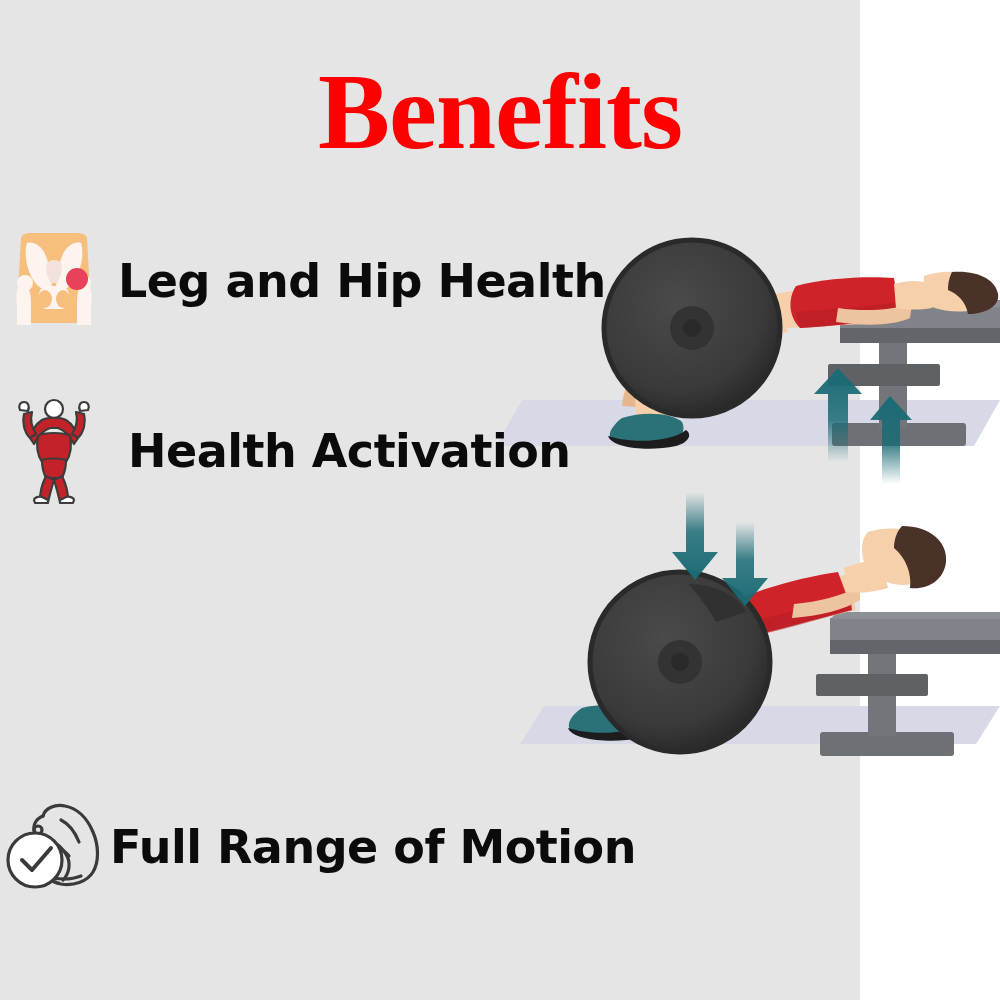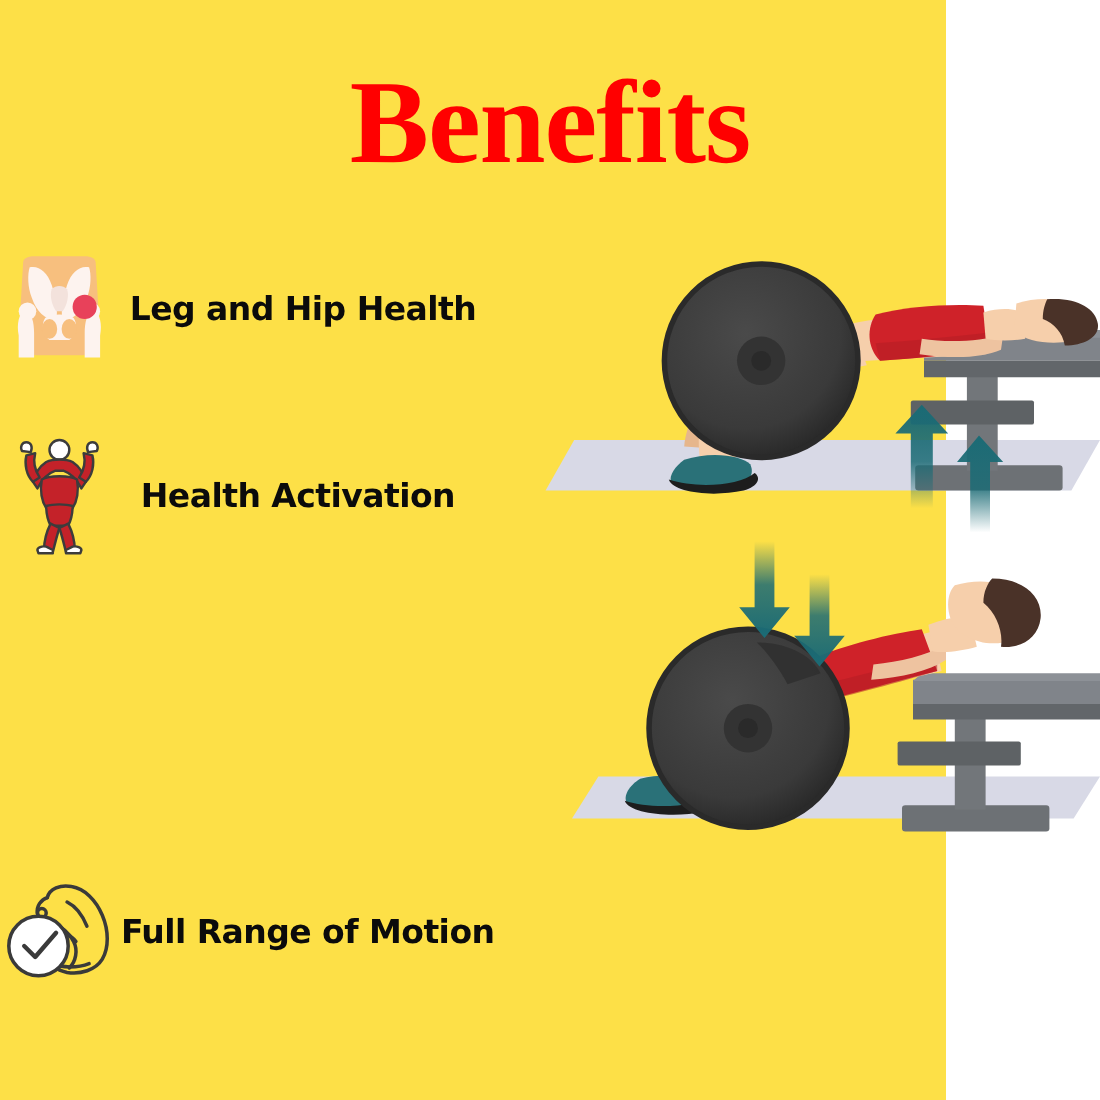--- a/index.html
+++ b/index.html
@@ -2,42 +2,42 @@
 <html><head>
 <meta charset="utf-8">
 <style>
   * { margin:0; padding:0; box-sizing:border-box; }
   html, body {
     width:1000px; height:1000px;
     background:#ffffff;
     font-family:"Liberation Sans", sans-serif;
     overflow:hidden;
   }
-  #stage { position:relative; width:860px; height:1000px; background:#fde047; }
+  #stage { position:relative; width:860px; height:1000px; background:#e5e5e5; }
 
   
   .title {
     position:absolute; top:58px; left:0; width:1000px;
     text-align:center;
     font-family:"Liberation Serif", serif;
     font-weight:700;
     font-size:108px;
     line-height:1;
     color:#ff0000;
     letter-spacing:-1px;
   }
 
   
   .benefit { position:absolute; display:flex; align-items:center; }
   .benefit .icon-box { width:96px; height:110px; flex:0 0 96px;
     display:flex; align-items:center; justify-content:center; }
   .benefit .label {
     font-family:"DejaVu Sans", sans-serif;
     font-weight:700;
-    font-size:30px;
+    font-size:46px;
     color:#0b0b0b;
     letter-spacing:-0.5px;
     white-space:nowrap;
   }
   #row-0 { top:226px; left:6px; }
   #row-1 { top:396px; left:6px; }
   #row-2 { top:580px; left:10px; }
   #row-3 { top:792px; left:6px; }
   #row-0 .label { margin-left:16px; }
   #row-1 .label { margin-left:26px; }

